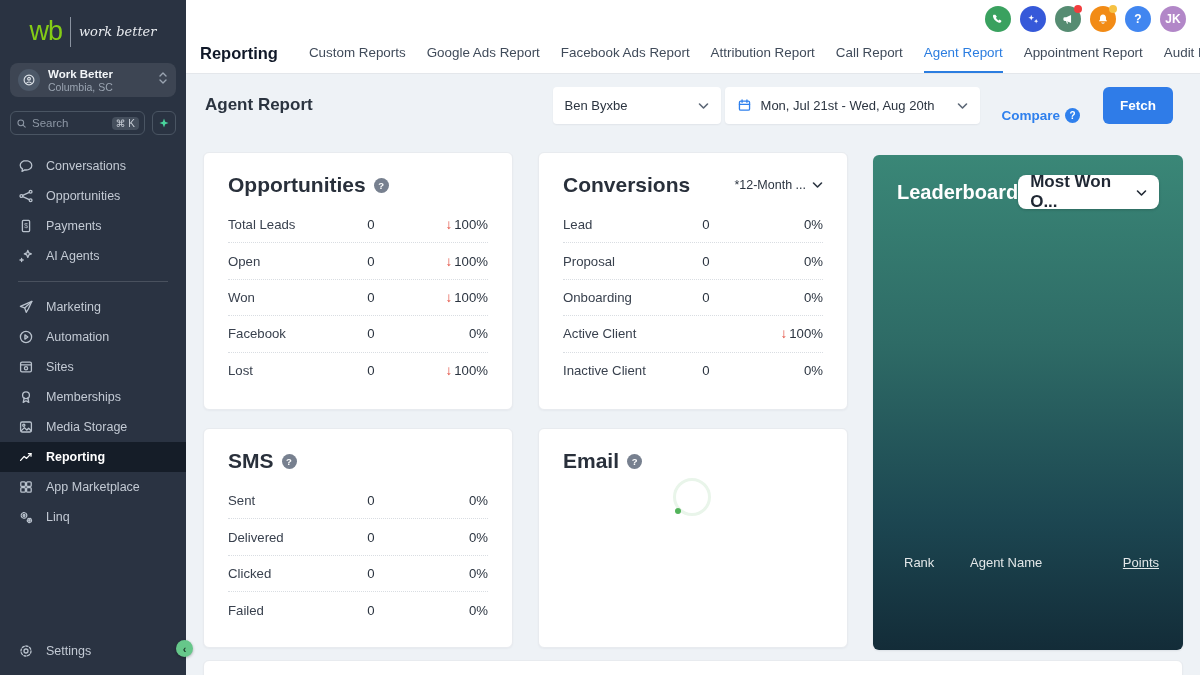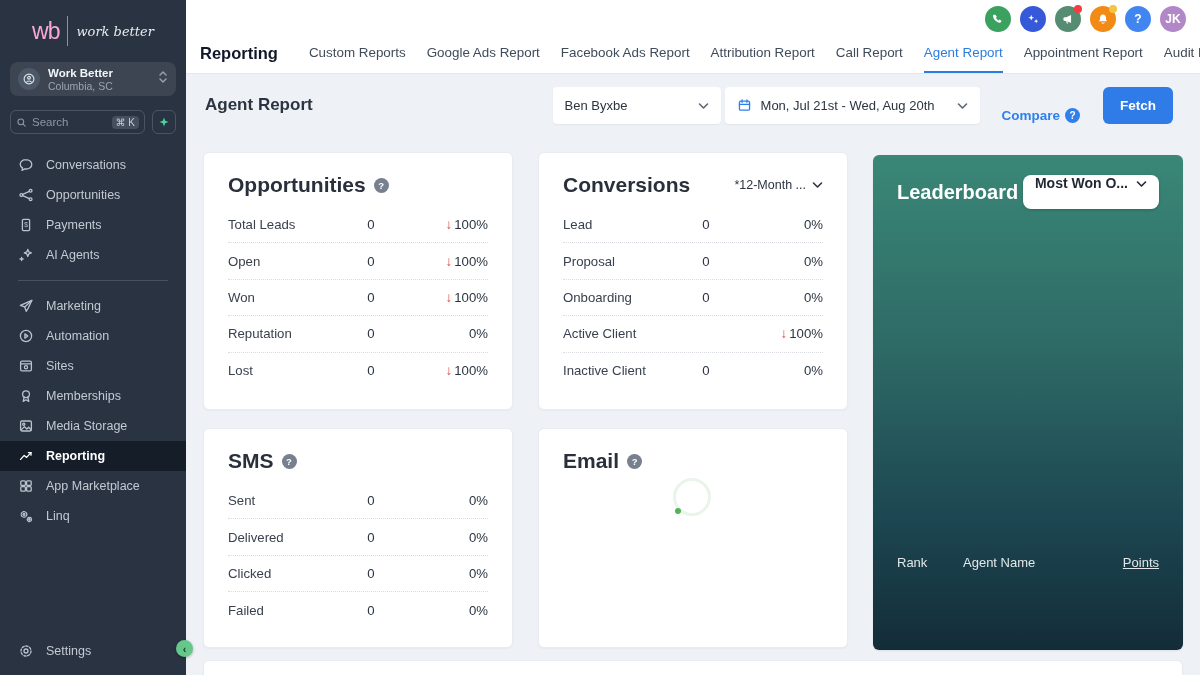--- a/index.html
+++ b/index.html
@@ -2,21 +2,21 @@
 <html><head>
 <meta charset="utf-8">
 <style>
   * { margin:0; padding:0; box-sizing:border-box; }
   html,body { width:1200px; height:675px; overflow:hidden; }
   body { font-family:"Liberation Sans", sans-serif; background:#eef2f6; position:relative; }
 
   
   .sidebar { position:absolute; left:0; top:0; width:186px; height:675px; background:#2a3342; z-index:5; }
   .logo { display:flex; align-items:center; justify-content:center; gap:8px; padding:16px 0 10px; color:#eef1f5; }
-  .logo .wb { font-size:23px; font-weight:400; letter-spacing:-1px; color:#f9a8d4; }
+  .logo .wb { font-size:27px; font-weight:400; letter-spacing:-1px; color:#84cc16; }
   .logo .bar { width:1px; height:30px; background:#8a93a0; }
   .logo .script { font-family:"DejaVu Serif", serif; font-style:italic; font-size:13px; color:#e8ebef; }
   .account { margin:6px 10px 0; background:rgba(255,255,255,.09); border-radius:8px; height:34px; display:flex; align-items:center; padding:0 8px; gap:8px; cursor:pointer; }
   .account .avatar { width:22px; height:22px; border-radius:50%; background:#4c5868; display:flex; align-items:center; justify-content:center; flex:1 0 auto; max-width:22px; }
   .account .meta { flex:1; overflow:hidden; }
   .account .name { font-size:11.5px; font-weight:700; color:#f2f5f8; line-height:12px; }
   .account .loc { font-size:10.5px; color:#9aa4b1; line-height:12px; margin-top:1px; }
   .search-row { display:flex; gap:7px; margin:14px 10px 0; }
   .search-box { flex:1; height:24px; border:1px solid #4a5563; border-radius:6px; display:flex; align-items:center; padding:0 5px; gap:5px; }
   .search-box .ph { font-size:11.5px; color:#8d97a5; flex:1; }
@@ -70,22 +70,22 @@
   .stat-row:last-child { border-bottom:none; }
   .stat-label { flex:1; color:#39414e; }
   .stat-value { width:90px; text-align:center; color:#2b3440; }
   .stat-change { min-width:72px; text-align:right; color:#2b3440; display:flex; justify-content:flex-end; align-items:center; gap:2px; }
   .arr { color:#e14334; font-size:13.5px; }
 
   
   .card-lead { position:absolute; left:873px; top:155px; width:310px; height:495px; border-radius:6px;
     background:linear-gradient(180deg,#3a8777 0%,#2e6b66 38%,#1c4651 74%,#132c38 100%); padding:20px 24px; box-shadow:0 1px 2px rgba(16,24,40,.08); }
   .lead-title { font-size:20px; font-weight:700; color:#fff; }
-  .lead-sel { background:#fff; border-radius:8px; height:34px; display:flex; gap:8px; padding:0 12px; font-size:14px; font-weight:700; color:#1f2733; cursor:pointer; box-shadow:0 1px 3px rgba(0,0,0,.18); }
-  .lead-cols { position:absolute; left:24px; right:24px; top:400px; display:flex; align-items:flex-start; color:rgba(255,255,255,.88); font-size:13px; }
+  .lead-sel { background:#fff; border-radius:8px; height:34px; display:flex; align-items:center; gap:8px; padding:0 12px; font-size:17px; font-weight:700; color:#1f2733; cursor:pointer; box-shadow:0 1px 3px rgba(0,0,0,.18); }
+  .lead-cols { position:absolute; left:31px; right:24px; top:400px; display:flex; align-items:flex-start; color:rgba(255,255,255,.88); font-size:13px; }
   .lead-col-rank { width:66px; }
   .lead-col-agent { flex:1; }
   .lead-col-points { text-align:right;text-decoration:underline; }
 
   
   .spinner { position:absolute; left:134px; top:49px; width:38px; height:38px; border-radius:50%; border:3px solid #e9f5ea; }
   .spinner .sp-dot { position:absolute; left:-1px; bottom:-1px; width:6px; height:6px; border-radius:50%; background:#52b35a; }
 </style>
 </head>
 <body>
@@ -367,21 +367,21 @@
       </div>
     <div class="stat-row">
         <span class="stat-label">Won</span>
         <span class="stat-value">0</span>
         <span class="stat-change">
           <span class="arr">↓</span>
           <span>100%</span>
         </span>
       </div>
     <div class="stat-row">
-        <span class="stat-label">Reputation</span>
+        <span class="stat-label">Facebook</span>
         <span class="stat-value">0</span>
         <span class="stat-change">
           <span>0%</span>
         </span>
       </div>
     <div class="stat-row">
         <span class="stat-label">Lost</span>
         <span class="stat-value">0</span>
         <span class="stat-change">
           <span class="arr">↓</span>

